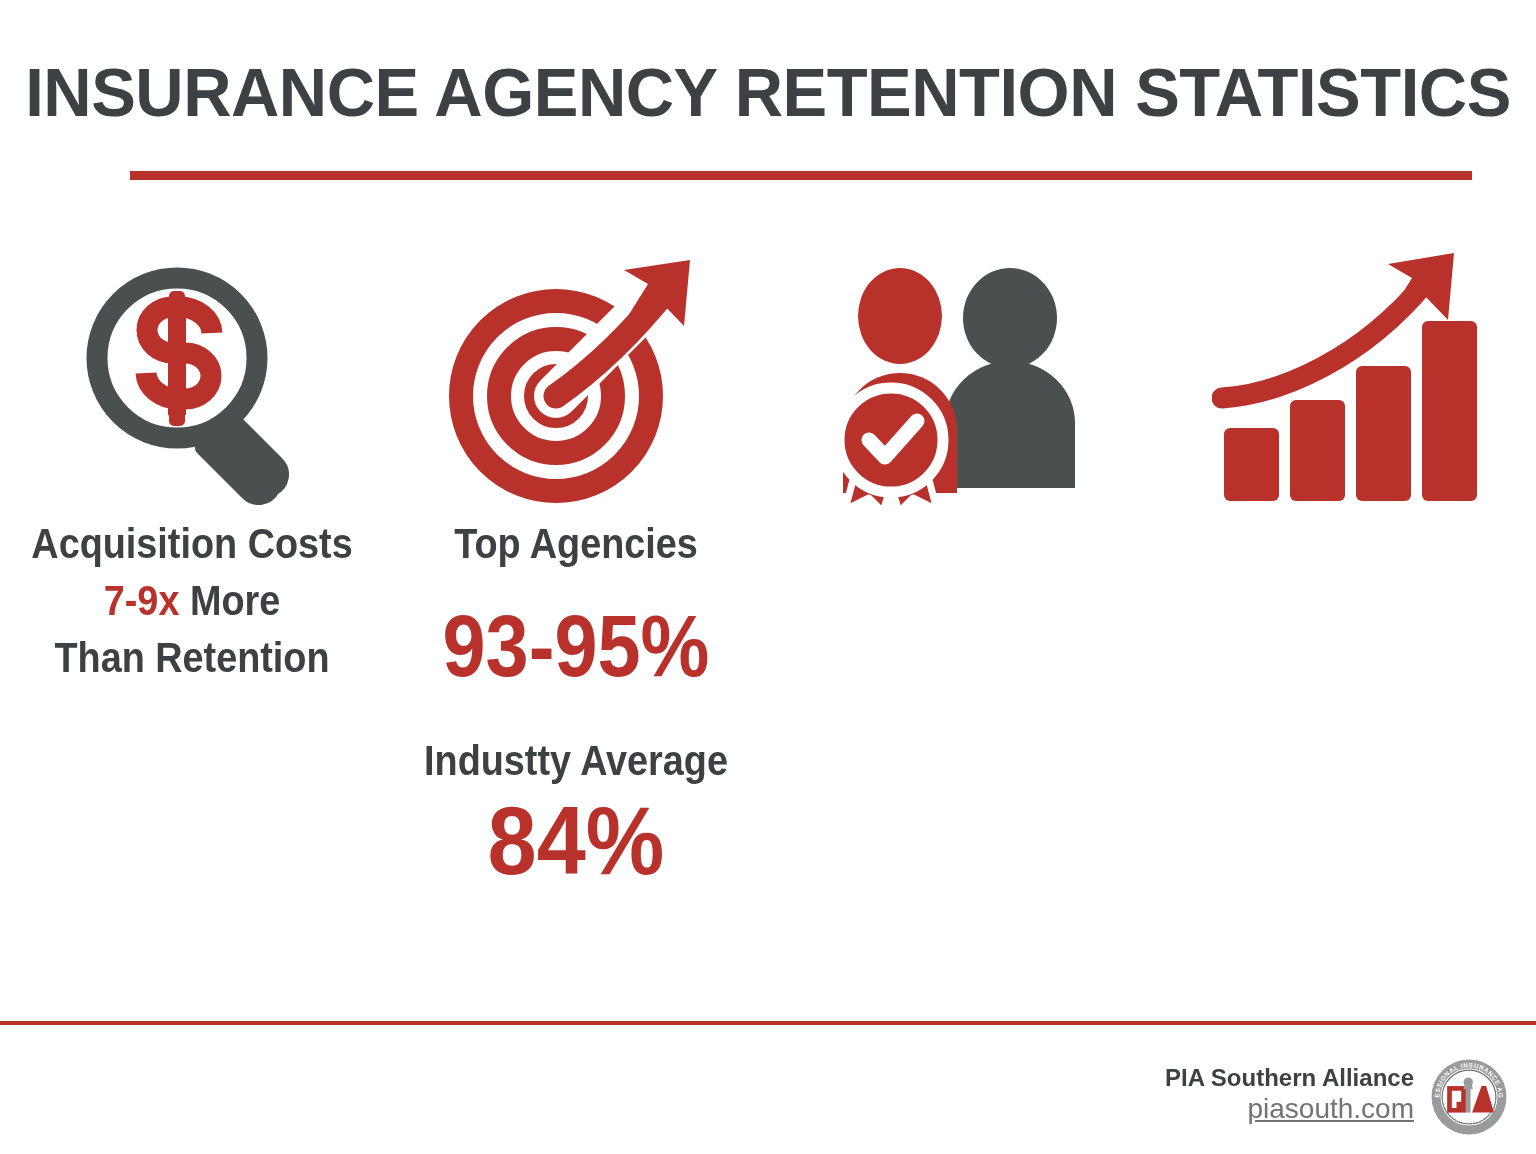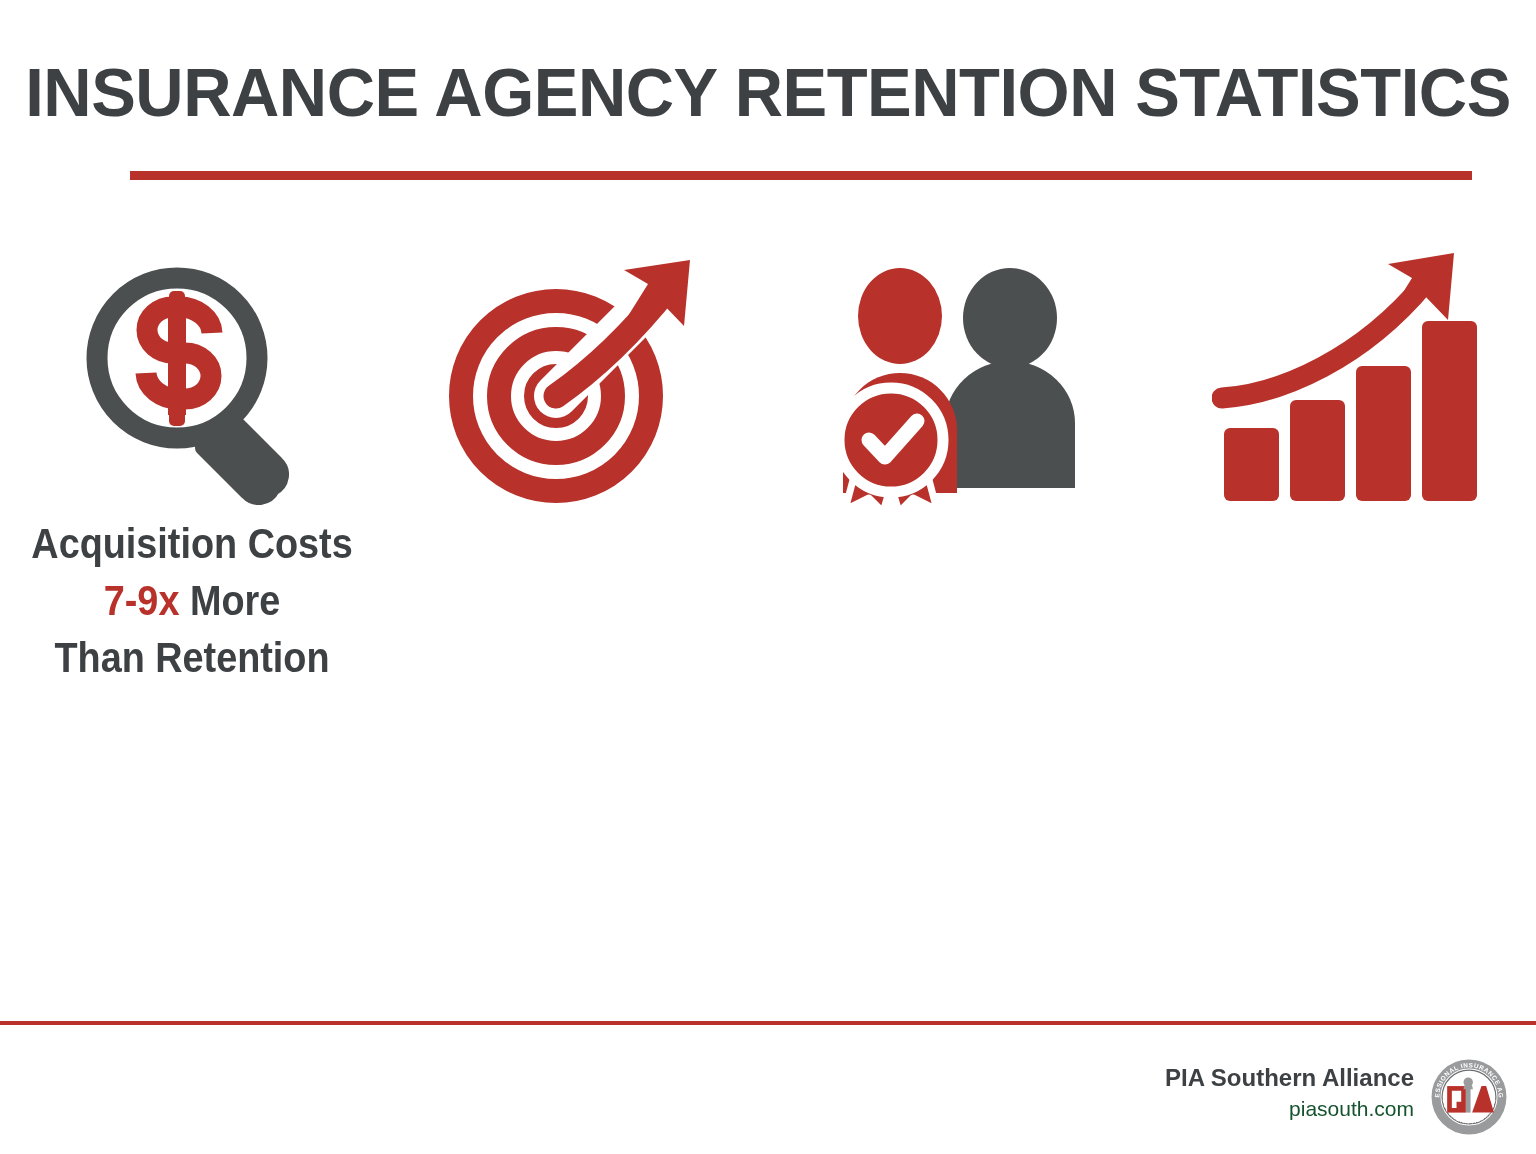--- a/index.html
+++ b/index.html
@@ -92,22 +92,23 @@
   #footer-text{
     position:absolute;right:122px;top:22px;text-align:right;
   }
   #footer-brand{
     font-family:"Liberation Sans", sans-serif;
     font-weight:bold;font-size:24px;color:#3d4143;line-height:32px;
     white-space:nowrap;
   }
   #footer-site{
     font-family:"Liberation Sans", sans-serif;
-    font-weight:normal;font-size:21px;color:#14532d;line-height:30px;
-    white-space:nowrap;
+    font-weight:normal;font-size:28px;color:#737373;line-height:30px;
+    white-space:nowrap;
+    text-decoration:underline;
   }
   #footer-logo{position:absolute;right:28px;top:18px;}
 </style>
 </head>
 <body>
 
 <div id="header">
   <div id="page-title">INSURANCE AGENCY RETENTION STATISTICS</div>
   <div id="title-divider"></div>
 </div>
@@ -193,20 +194,28 @@
 <div id="stats-row">
 
   <div class="stat-col">
     <div class="stat-line">Acquisition Costs</div>
     <div class="stat-line"><span class="red">7-9x</span><span> More</span></div>
     <div class="stat-line">Than Retention</div>
   </div>
 
 
 
+  <div class="stat-col">
+    <div class="stat-line">Top Agencies</div>
+    <div class="spacer-sm"></div>
+    <div class="big-number wide">93-95%</div>
+    <div class="spacer-md"></div>
+    <div class="stat-line">Industty Average</div>
+    <div class="big-number">84%</div>
+  </div>
 </div>
 
 <div id="footer-divider"></div>
 <div id="footer">
   <div id="footer-text">
     <div id="footer-brand">PIA Southern Alliance</div>
     <div id="footer-site">piasouth.com</div>
   </div>
   <div id="footer-logo">
     <svg width="78" height="78" viewBox="0 0 100 100">

